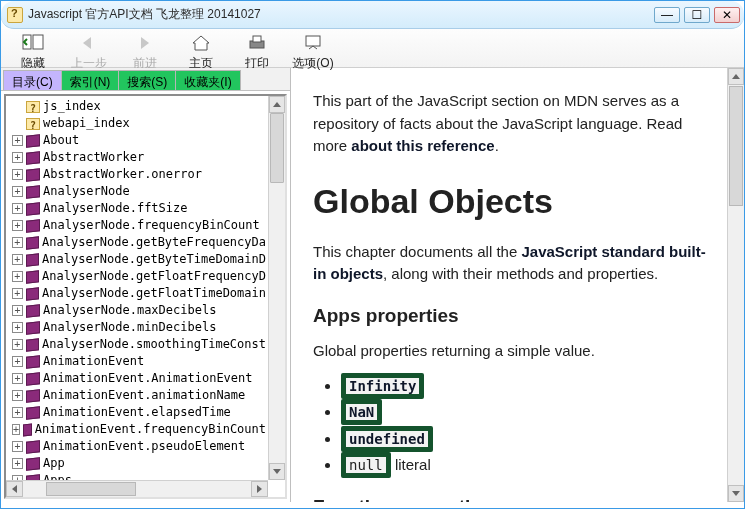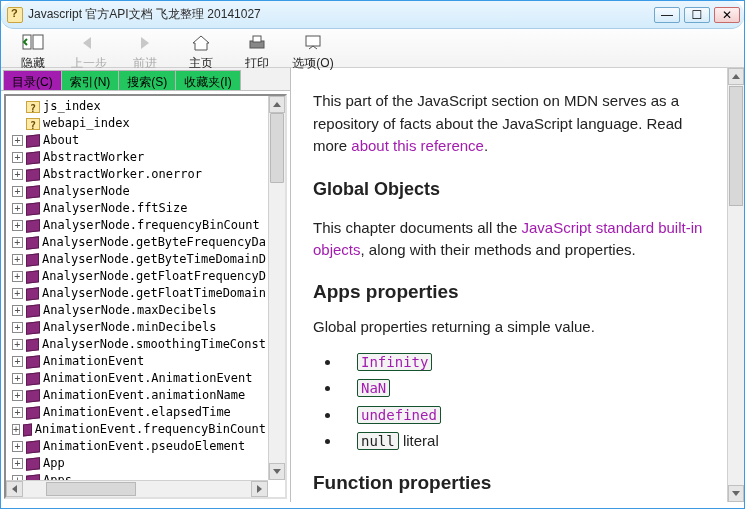--- a/index.html
+++ b/index.html
@@ -60,21 +60,21 @@
   display:flex; flex-direction:column;
 }
 .tabs{
   display:flex; height:23px; padding:2px 2px 0; gap:0;
   background:#f1f1f1; border-bottom:1px solid #c1c1c1;
 }
 .tab{
   padding:3px 8px 2px; font-size:12px; border:1px solid #b7b7b7; background:#22c55e;
   border-bottom:none; margin-right:-1px;
 }
-.tab.active{ background:#a21caf; position:relative; z-index:2;}
+.tab.active{ background:#c4b5fd; position:relative; z-index:2;}
 .tree-wrap{
   flex:1; overflow:hidden; background:#fff; position:relative;
   border:2px inset #e0e0e0; margin:3px;padding-left:20px;
 }
 .tree{
   position:absolute; top:0; left:0; right:17px; bottom:17px; overflow:hidden;
   font-family: "SimSun","NSimSun",monospace; font-size:12px; line-height:17px;
   padding:2px;
 }
 .vscroll{
@@ -109,23 +109,23 @@
 }
 .node-icon.q::after{content:"?"; position:absolute; left:3px; top:-2px; font-size:10px; color:#6b4b00; font-weight:bold;}
 .right-pane{
   flex:1; overflow:hidden; position:relative;
 }
 .content{
   position:absolute; left:0; right:17px; top:0; bottom:0; overflow:hidden;
   padding:22px 16px 0 22px;
   font-family: Arial, sans-serif; font-size:15px; color:#222; line-height:1.5;
 }
-.content a{ color:#a21caf; text-decoration:none;}
-.content code{ background:#f3f3f3; padding:0 3px; border:1px solid #14532d; border-radius:2px; font-family:Consolas,monospace; font-size:14px;margin-left:16px;}
-.content h2{ font-size:18px; font-weight:bold; margin:18px 0 14px;}
+.content a{ color:#0f172a; text-decoration:none;font-weight:bold;}
+.content code{ background:#f3f3f3; padding:0 3px; border:5px solid #14532d; border-radius:2px; font-family:Consolas,monospace; font-size:14px;}
+.content h2{ font-size:34px; font-weight:bold; margin:18px 0 14px;}
 .content h3{ font-size:19px; font-weight:bold; margin:16px 0 10px;}
 .content p{ margin-bottom:12px;}
 .content ul{ margin:8px 0 14px 28px;}
 .content ul li{ margin:4px 0; list-style:disc;}
 .right-vscroll{
   position:absolute; right:0; top:0; bottom:0; width:17px;
   background:#f0f0f0; border-left:1px solid #d0d0d0;
 }
 .right-vscroll .arr{ height:17px; background:#e6e6e6; border:1px solid #c0c0c0; display:flex;align-items:center;justify-content:center;}
 .right-vscroll .arr.bot{position:absolute; bottom:0; left:0; right:0;}

